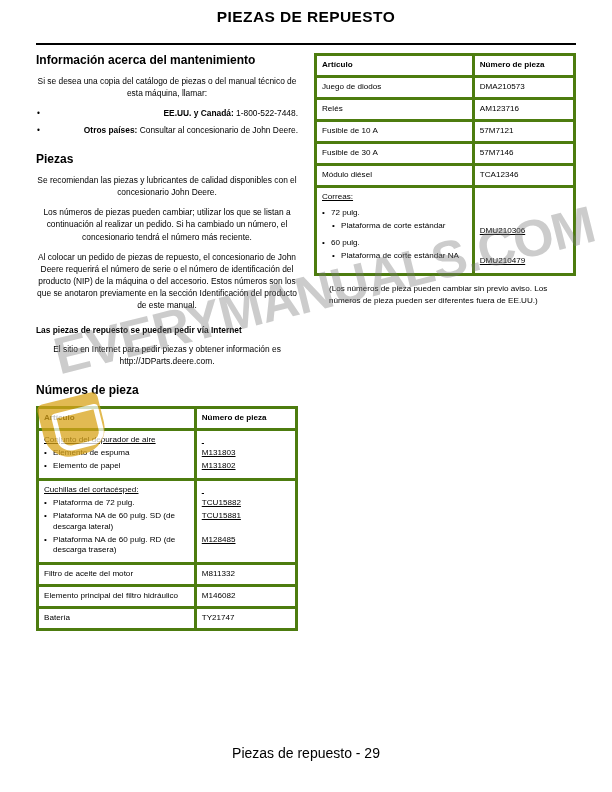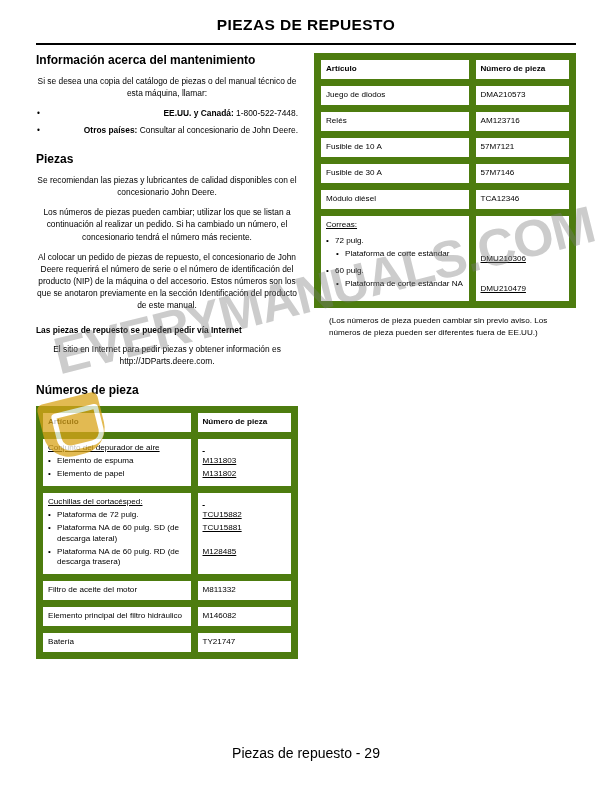--- a/index.html
+++ b/index.html
@@ -17,21 +17,21 @@
   }
   .page {
     position: absolute;
     left: 0; top: 0;
     width: 612px;
     height: 792px;
   }
   .page-title {
     position: absolute;
     left: 36px;
-    top: 16px;
+    top: 8px;
     width: 540px;
     text-align: center;
     font-size: 15.5px;
     font-weight: bold;
     letter-spacing: 0.4px;
   }
   .title-rule {
     position: absolute;
     left: 36px;
     top: 43px;
@@ -91,21 +91,21 @@
     font-weight: bold;
     line-height: 1.45;
     margin: 12px 0 7px 0;
   }
   table.parts {
     border-collapse: collapse;
     width: 100%;
     table-layout: fixed;
   }
   table.parts td, table.parts th {
-    border: 7px solid #4d7c0f;
+    border: 3px solid #4d7c0f;
     font-size: 8.1px;
     padding: 4px 5px;
     vertical-align: top;
     line-height: 1.35;
     text-align: left;
   }
   table.parts th {
     font-weight: bold;
   }
   table.parts .colA { width: 62%; }

